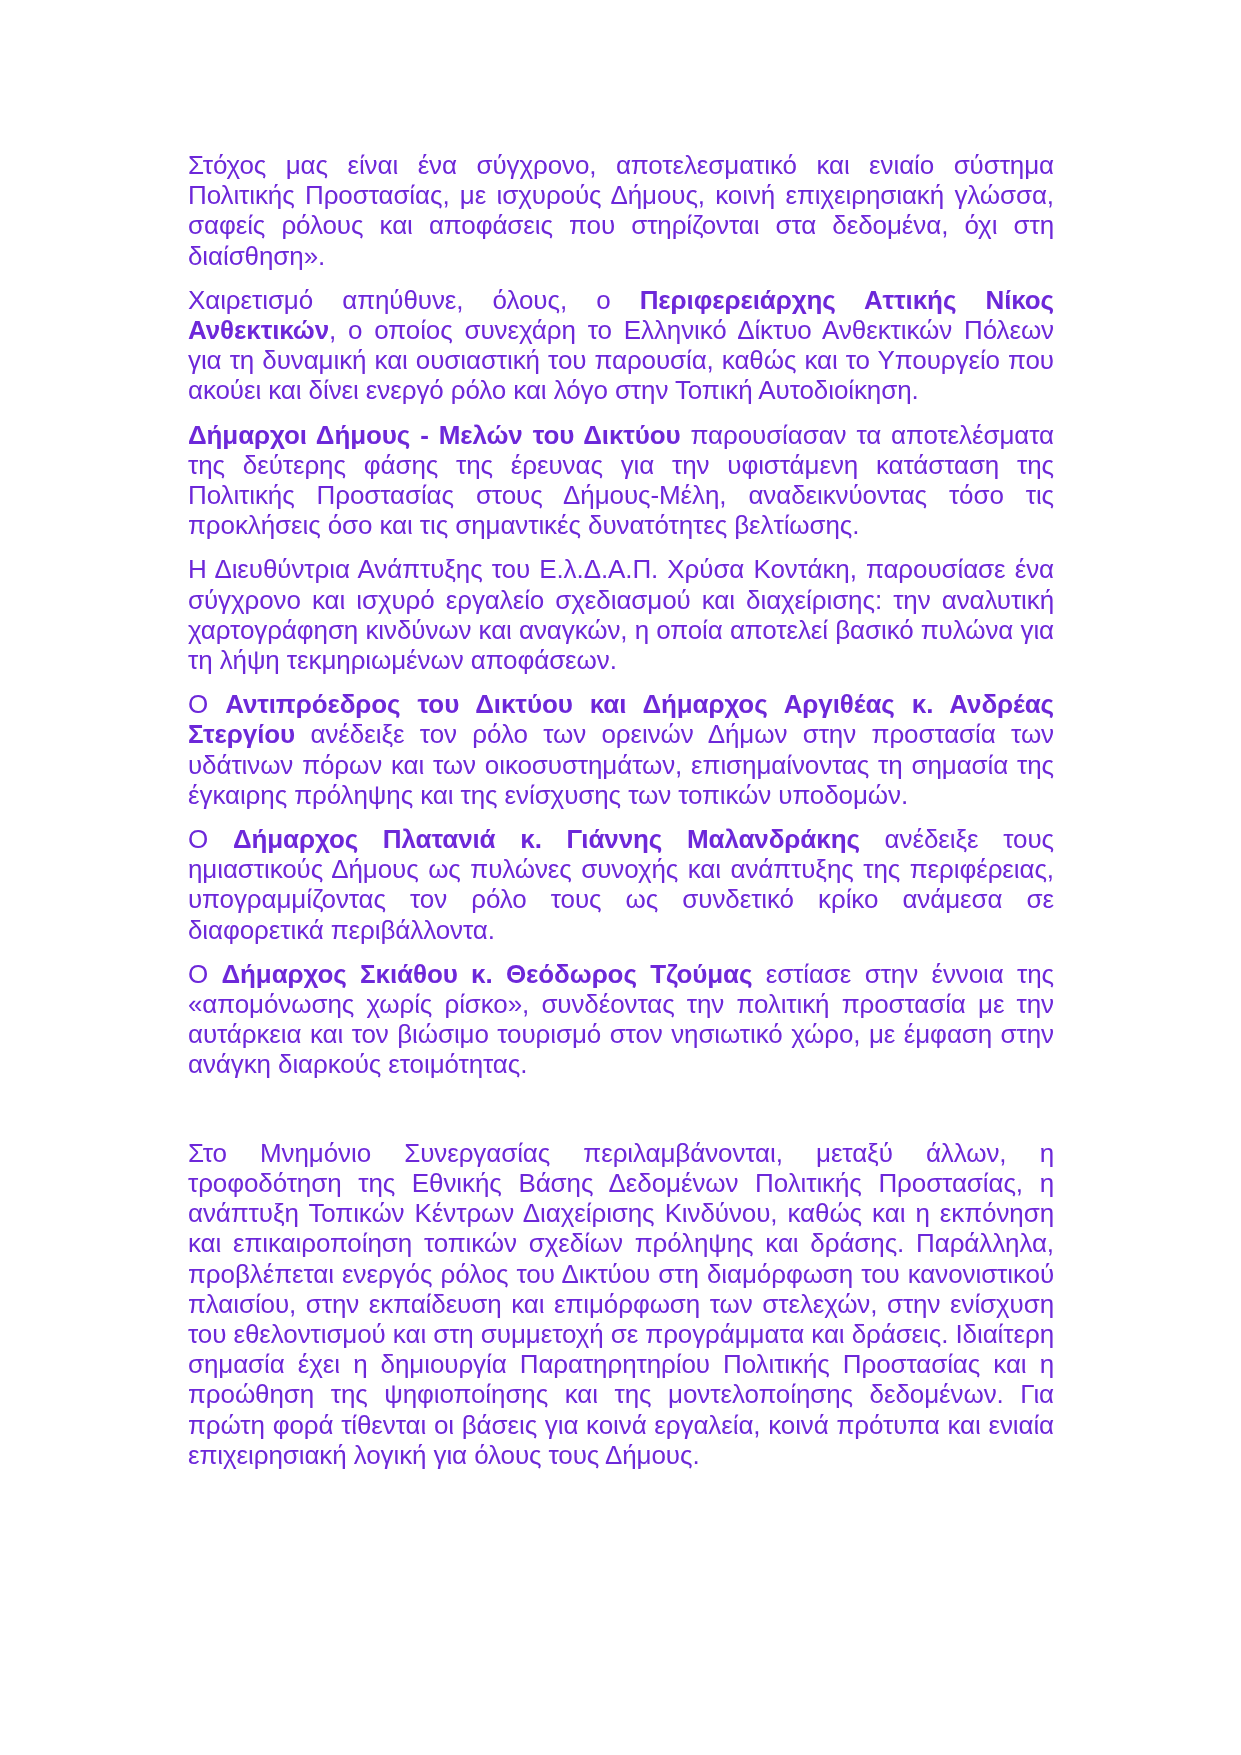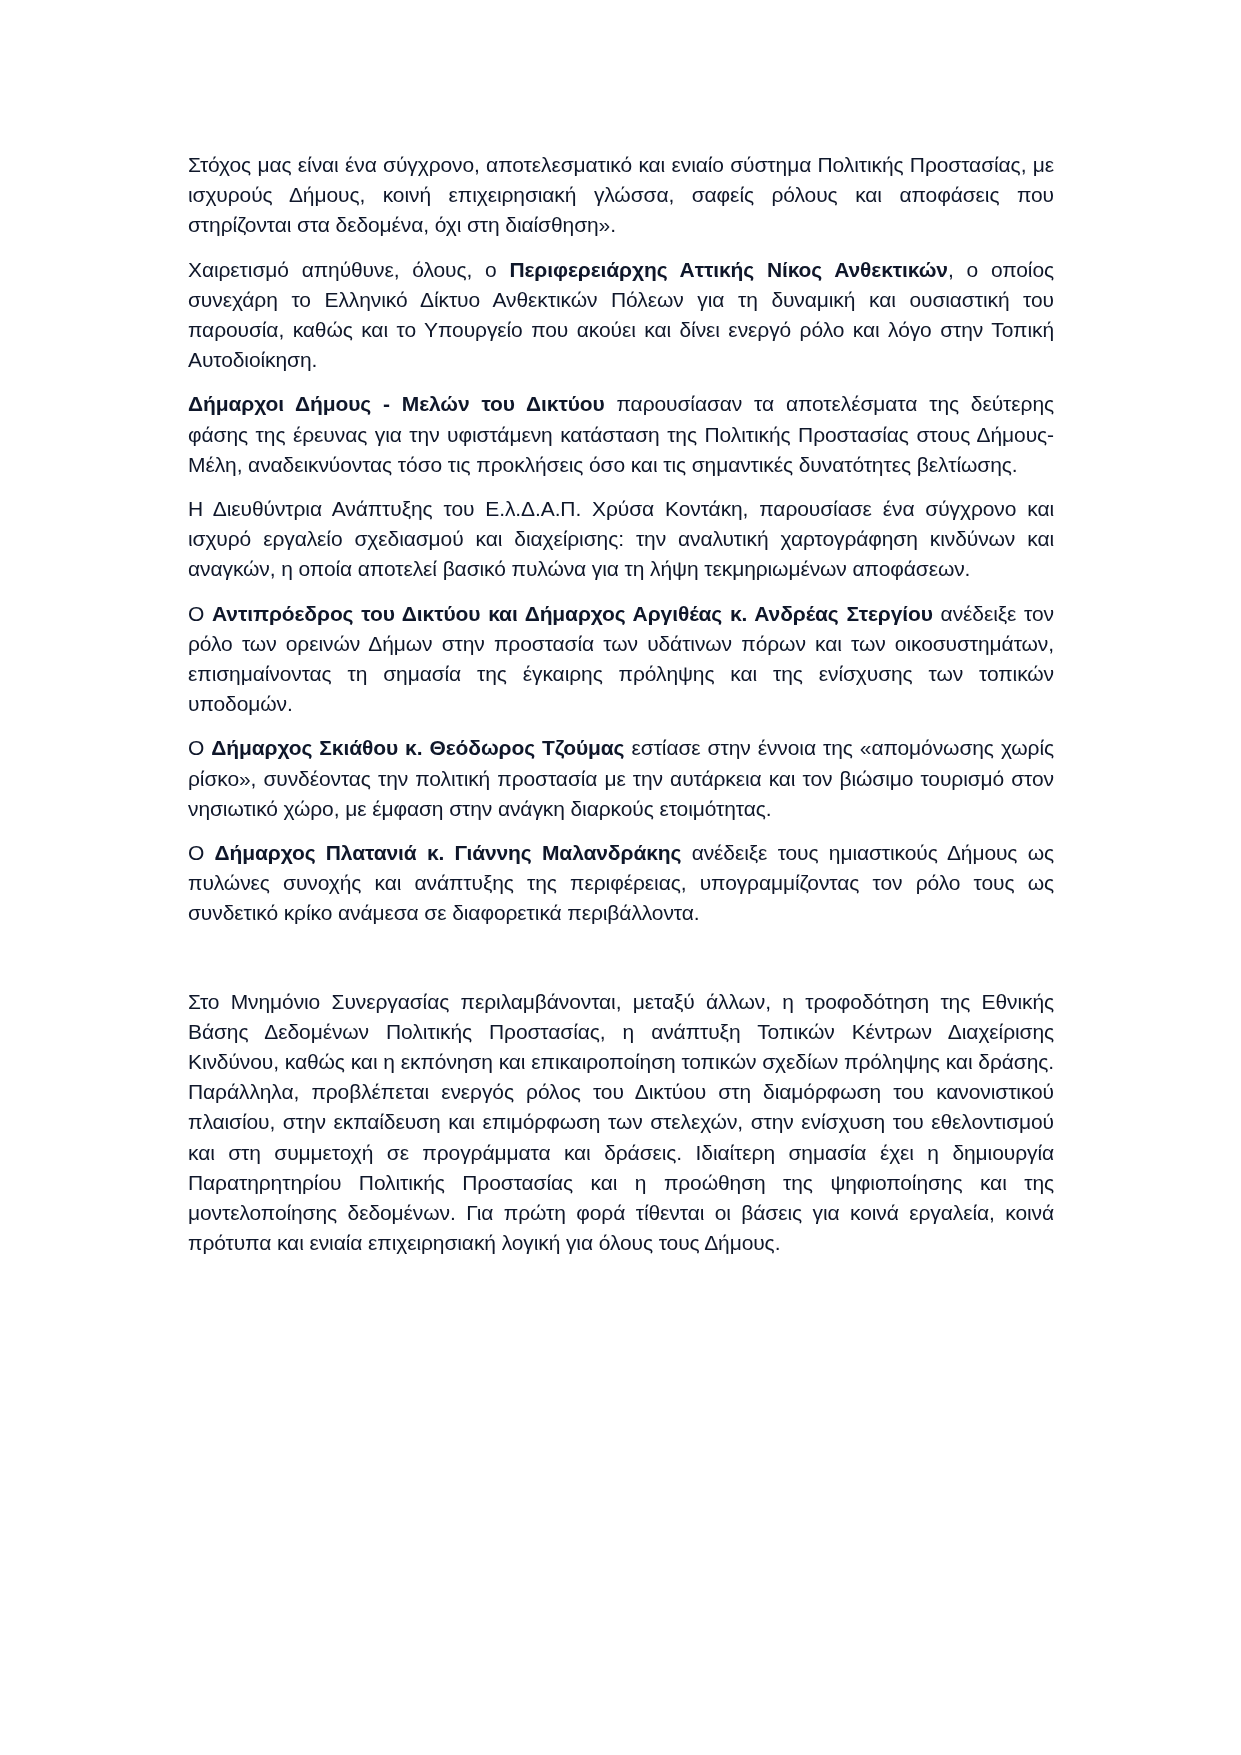--- a/index.html
+++ b/index.html
@@ -11,23 +11,23 @@
     width: 1241px;
     height: 1755px;
     position: relative;
     overflow: hidden;
   }
   .page {
     position: absolute;
     left: 188px;
     top: 150px;
     width: 866px;
-    color: #0f172a;
+    color: #6d28d9;
     font-family: "Liberation Sans", "DejaVu Sans", sans-serif;
-    font-size: 21px;
+    font-size: 26px;
     line-height: 30.2px;
   }
   .para {
     margin: 0 0 14px 0;
     text-align: justify;
     letter-spacing: -0.1px;
   }
   .para b {
     font-weight: bold;
   }
@@ -56,25 +56,25 @@
   <p class="para">
     <span>Η Διευθύντρια Ανάπτυξης του Ε.λ.Δ.Α.Π. Χρύσα Κοντάκη, παρουσίασε ένα σύγχρονο και ισχυρό εργαλείο σχεδιασμού και διαχείρισης: την αναλυτική χαρτογράφηση κινδύνων και αναγκών, η οποία αποτελεί βασικό πυλώνα για τη λήψη τεκμηριωμένων αποφάσεων.</span>
   </p>
 
 
   <p class="para">
     <span>Ο </span><b>Αντιπρόεδρος του Δικτύου και Δήμαρχος Αργιθέας κ. Ανδρέας Στεργίου</b><span> ανέδειξε τον ρόλο των ορεινών Δήμων στην προστασία των υδάτινων πόρων και των οικοσυστημάτων, επισημαίνοντας τη σημασία της έγκαιρης πρόληψης και της ενίσχυσης των τοπικών υποδομών.</span>
   </p>
 
   <p class="para">
-    <span>Ο </span><b>Δήμαρχος Σκιάθου κ. Θεόδωρος Τζούμας</b><span> εστίασε στην έννοια της «απομόνωσης χωρίς ρίσκο», συνδέοντας την πολιτική προστασία με την αυτάρκεια και τον βιώσιμο τουρισμό στον νησιωτικό χώρο, με έμφαση στην ανάγκη διαρκούς ετοιμότητας.</span>
+    <span>Ο </span><b>Δήμαρχος Πλατανιά κ. Γιάννης Μαλανδράκης</b><span> ανέδειξε τους ημιαστικούς Δήμους ως πυλώνες συνοχής και ανάπτυξης της περιφέρειας, υπογραμμίζοντας τον ρόλο τους ως συνδετικό κρίκο ανάμεσα σε διαφορετικά περιβάλλοντα.</span>
   </p>
 
   <p class="para">
-    <span>Ο </span><b>Δήμαρχος Πλατανιά κ. Γιάννης Μαλανδράκης</b><span> ανέδειξε τους ημιαστικούς Δήμους ως πυλώνες συνοχής και ανάπτυξης της περιφέρειας, υπογραμμίζοντας τον ρόλο τους ως συνδετικό κρίκο ανάμεσα σε διαφορετικά περιβάλλοντα.</span>
+    <span>Ο </span><b>Δήμαρχος Σκιάθου κ. Θεόδωρος Τζούμας</b><span> εστίασε στην έννοια της «απομόνωσης χωρίς ρίσκο», συνδέοντας την πολιτική προστασία με την αυτάρκεια και τον βιώσιμο τουρισμό στον νησιωτικό χώρο, με έμφαση στην ανάγκη διαρκούς ετοιμότητας.</span>
   </p>
 
 
   <div class="gap"></div>
 
   <p class="para">
     <span>Στο Μνημόνιο Συνεργασίας περιλαμβάνονται, μεταξύ άλλων, η τροφοδότηση της Εθνικής Βάσης Δεδομένων Πολιτικής Προστασίας, η ανάπτυξη Τοπικών Κέντρων Διαχείρισης Κινδύνου, καθώς και η εκπόνηση και επικαιροποίηση τοπικών σχεδίων πρόληψης και δράσης. Παράλληλα, προβλέπεται ενεργός ρόλος του Δικτύου στη διαμόρφωση του κανονιστικού πλαισίου, στην εκπαίδευση και επιμόρφωση των στελεχών, στην ενίσχυση του εθελοντισμού και στη συμμετοχή σε προγράμματα και δράσεις. Ιδιαίτερη σημασία έχει η δημιουργία Παρατηρητηρίου Πολιτικής Προστασίας και η προώθηση της ψηφιοποίησης και της μοντελοποίησης δεδομένων. Για πρώτη φορά τίθενται οι βάσεις για κοινά εργαλεία, κοινά πρότυπα και ενιαία επιχειρησιακή λογική για όλους τους Δήμους.</span>
   </p>
 
 </div>

